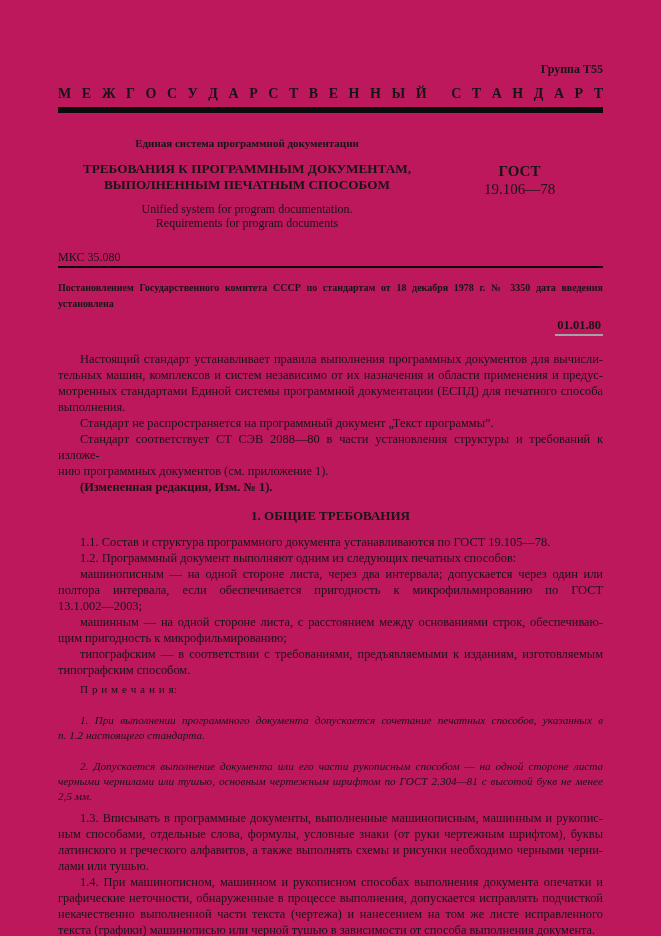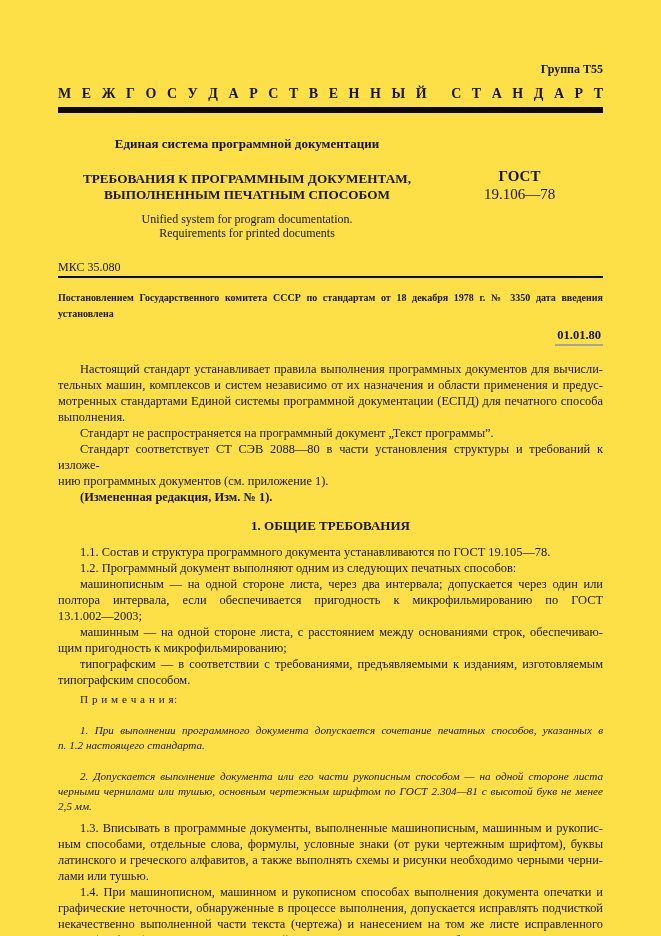--- a/index.html
+++ b/index.html
@@ -1,19 +1,19 @@
 <!DOCTYPE html>
 <html><head>
 <meta charset="utf-8">
 <style>
   html,body{margin:0;padding:0;background:#e8e8e8;}
   .page{
     position:relative;
     width:661px;height:936px;
-    background:#fde047;
+    background:#be185d;
     font-family:"Liberation Serif","DejaVu Serif",serif;
     color:#151515;
     overflow:hidden;
     box-sizing:border-box;
   }
   .content{
     position:absolute;
     left:58px;top:0;
     width:545px;
   }
@@ -49,23 +49,23 @@
     text-align:center;
   }
   .tb-right{
     flex:1;
     text-align:center;
     align-self:center;
     margin-top:-6px;
   }
   .tb-system{
     font-weight:bold;
-    font-size:13px;
+    font-size:11px;
     line-height:15px;
-    margin-bottom:20px;
+    margin-bottom:10px;
   }
   .tb-title-line{
     font-weight:bold;
     font-size:13.2px;
     line-height:16px;
   }
   .tb-en{
     margin-top:9px;
     font-size:12px;
     line-height:14px;
@@ -200,21 +200,21 @@
 
     <div class="thick-bar"></div>
 
     <div class="title-block">
       <div class="tb-left">
         <div class="tb-system">Единая система программной документации</div>
         <div class="tb-title-line">ТРЕБОВАНИЯ К ПРОГРАММНЫМ ДОКУМЕНТАМ,</div>
         <div class="tb-title-line">ВЫПОЛНЕННЫМ ПЕЧАТНЫМ СПОСОБОМ</div>
         <div class="tb-en">
           <div>Unified system for program documentation.</div>
-          <div>Requirements for printed documents</div>
+          <div>Requirements for program documents</div>
         </div>
       </div>
       <div class="tb-right">
         <div class="gost-label">ГОСТ</div>
         <div class="gost-number">19.106—78</div>
       </div>
     </div>
 
     <div class="mks">МКС 35.080</div>
     <div class="thin-rule"></div>

